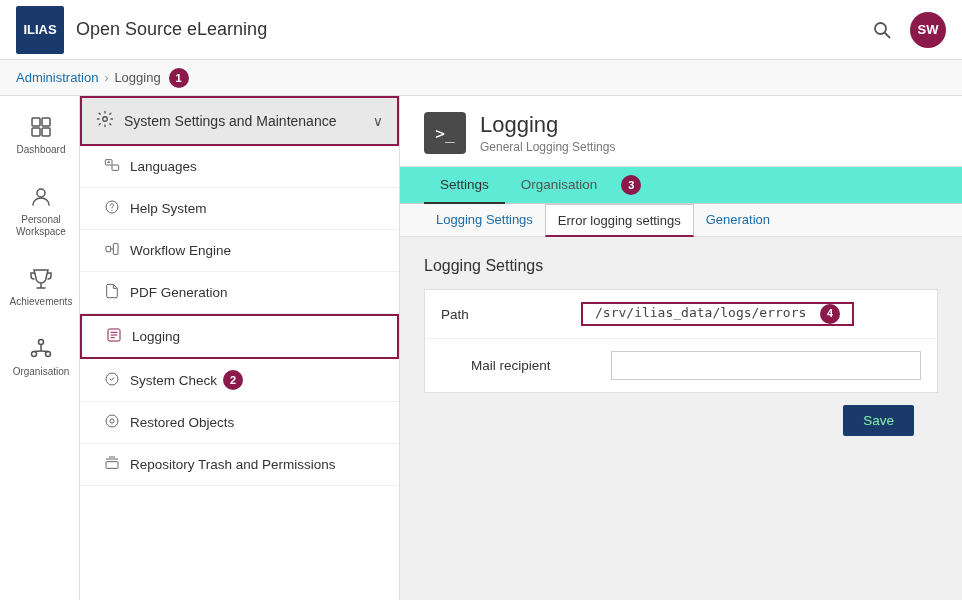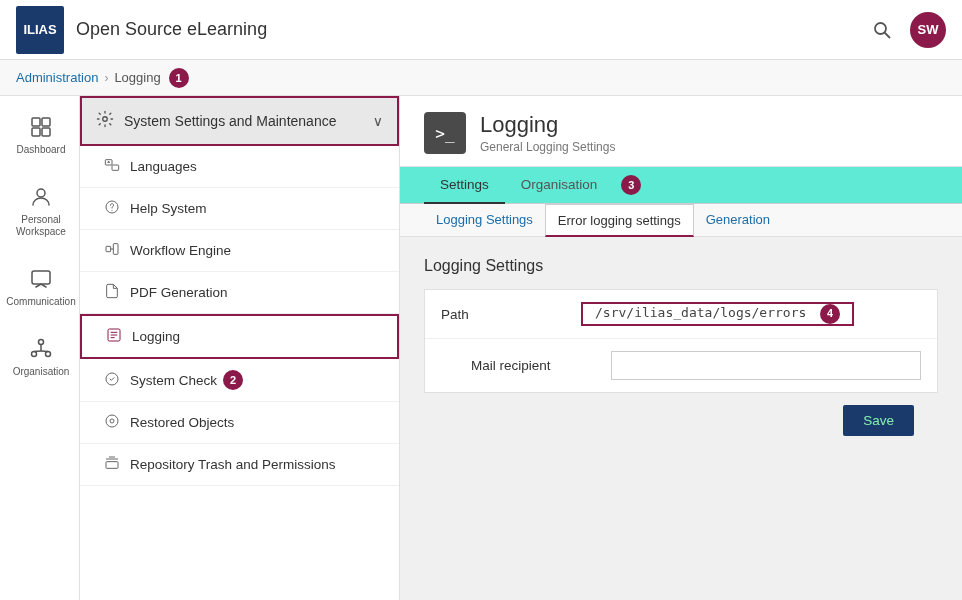--- a/index.html
+++ b/index.html
@@ -332,25 +332,26 @@
         <svg width="24" height="24" viewBox="0 0 24 24" fill="none">
           <circle cx="12" cy="8" r="4" stroke="#555" stroke-width="1.5"></circle>
           <path d="M4 20c0-4 3.6-7 8-7s8 3 8 7" stroke="#555" stroke-width="1.5" stroke-linecap="round"></path>
         </svg>
       </div>
       <span class="icon-label">Personal Workspace</span>
     </div>
     <div class="icon-sidebar-item">
       <div class="icon-shape">
         <svg width="24" height="24" viewBox="0 0 24 24" fill="none">
-          <rect x="3" y="4" width="18" height="13" rx="2" stroke="#555" stroke-width="1.5"></rect>
-          <path d="M7 20l5-3 5 3" stroke="#555" stroke-width="1.5" stroke-linecap="round"></path>
-        </svg>
-      </div>
-      <span class="icon-label">Communication</span>
+          <path d="M8 21h8M12 17v4" stroke="#555" stroke-width="1.5" stroke-linecap="round"></path>
+          <path d="M5 3h14l-2 8a5 5 0 01-10 0L5 3z" stroke="#555" stroke-width="1.5"></path>
+          <path d="M5 6H2v3a3 3 0 003 3M19 6h3v3a3 3 0 01-3 3" stroke="#555" stroke-width="1.5" stroke-linecap="round"></path>
+        </svg>
+      </div>
+      <span class="icon-label">Achievements</span>
     </div>
     <div class="icon-sidebar-item">
       <div class="icon-shape">
         <svg width="24" height="24" viewBox="0 0 24 24" fill="none">
           <circle cx="12" cy="5" r="2.5" stroke="#555" stroke-width="1.5"></circle>
           <circle cx="5" cy="17" r="2.5" stroke="#555" stroke-width="1.5"></circle>
           <circle cx="19" cy="17" r="2.5" stroke="#555" stroke-width="1.5"></circle>
           <line x1="12" y1="7.5" x2="12" y2="14" stroke="#555" stroke-width="1.5"></line>
           <line x1="12" y1="14" x2="5" y2="14.5" stroke="#555" stroke-width="1.5"></line>
           <line x1="12" y1="14" x2="19" y2="14.5" stroke="#555" stroke-width="1.5"></line>

